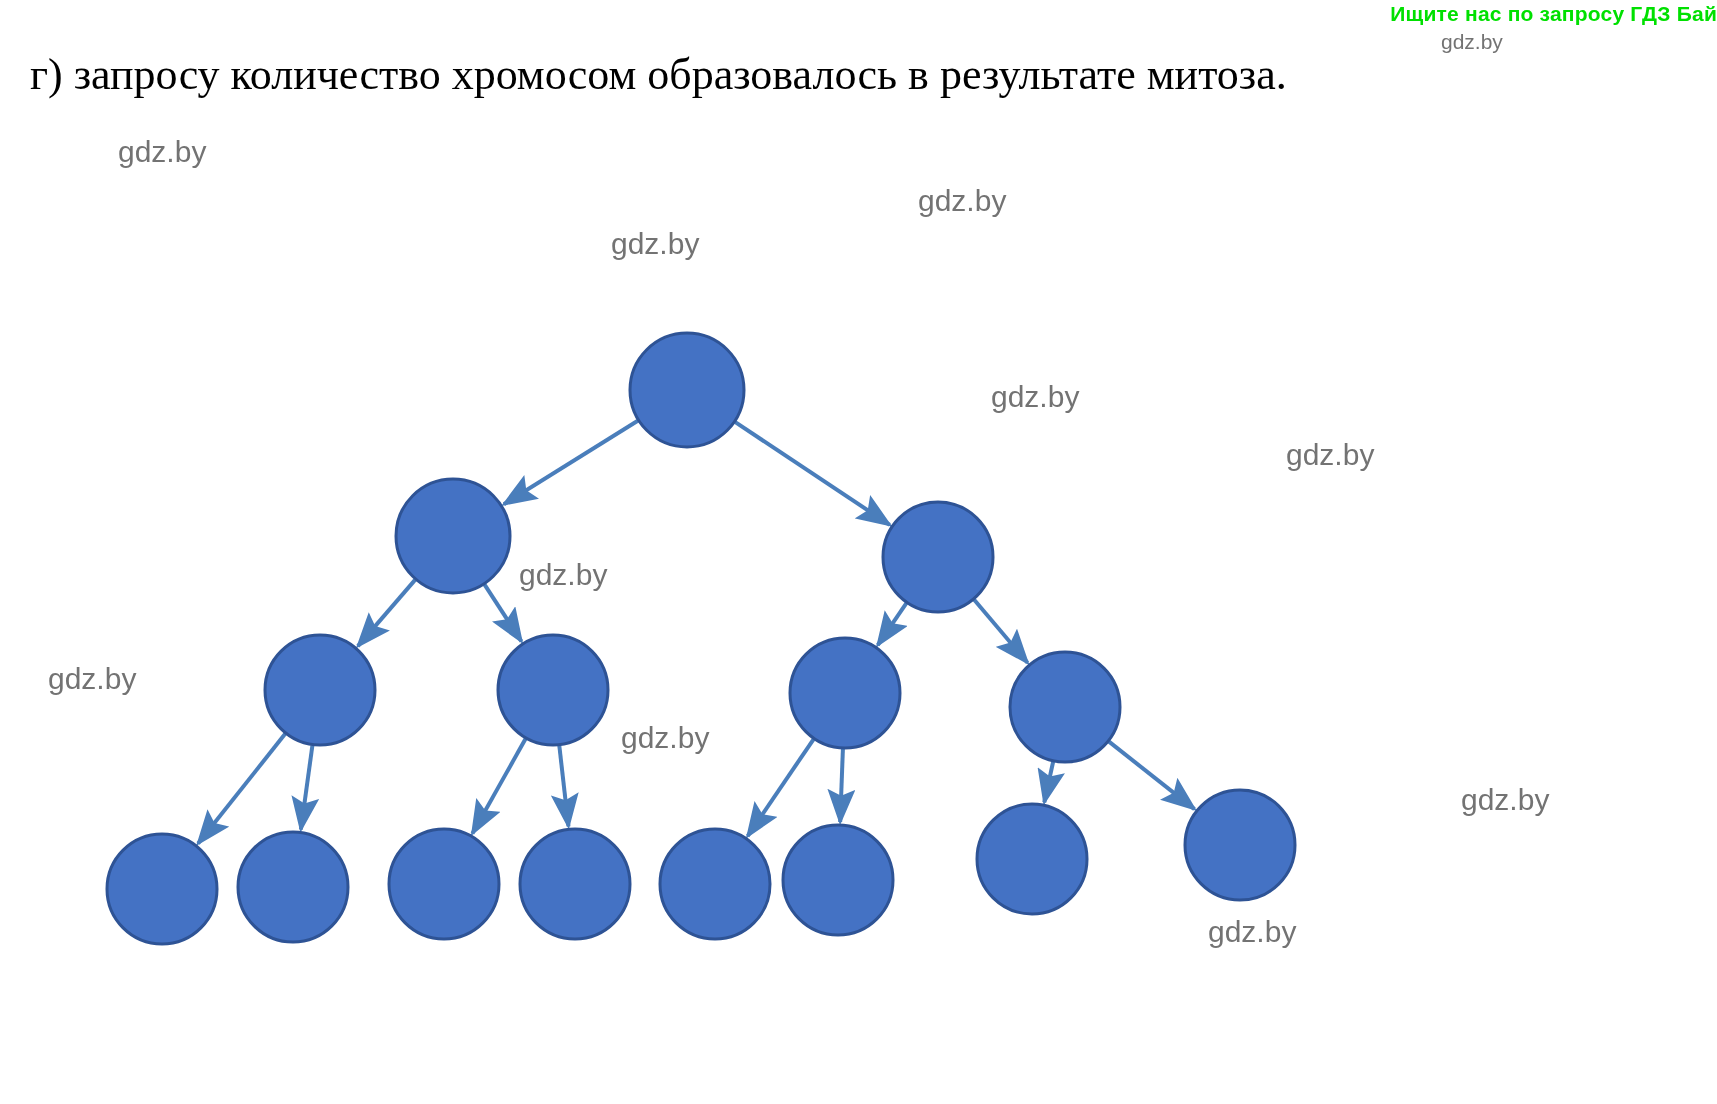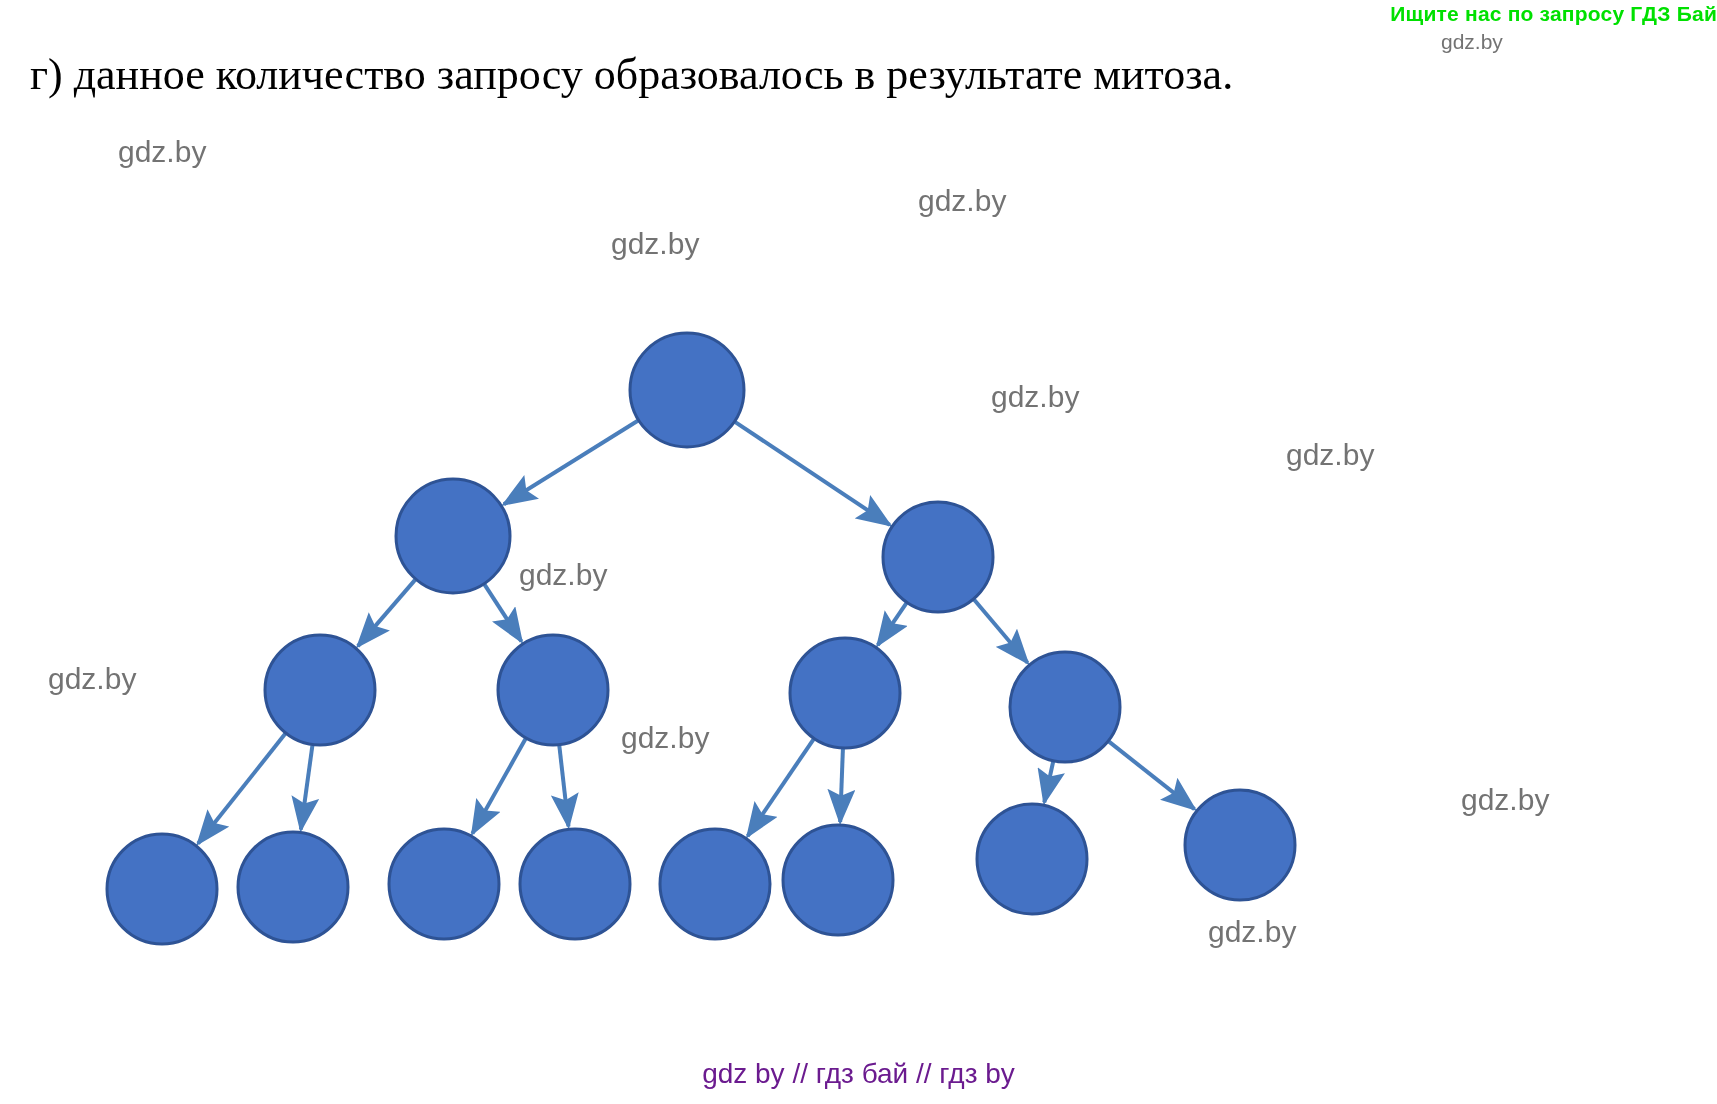--- a/index.html
+++ b/index.html
@@ -71,21 +71,21 @@
     height: 1104px;
   }
 </style>
 </head>
 <body>
 
 <div id="page">
 
   <div id="promo-banner" style="color: rgb(0, 224, 0);">Ищите нас по запросу ГДЗ Бай</div>
 
-  <div id="question-line">г) данное количество запросу образовалось в результате митоза.</div>
+  <div id="question-line">г) запросу количество хромосом образовалось в результате митоза.</div>
 
   <svg id="tree-svg" viewBox="0 0 1717 1104" xmlns="http://www.w3.org/2000/svg">
     <defs>
       <marker id="arrowhead" markerWidth="9" markerHeight="7" refX="8.2" refY="3.5" orient="auto" markerUnits="strokeWidth">
         <path d="M0,0 L9,3.5 L0,7 L1.6,3.5 Z" fill="#4A7EBB"></path>
       </marker>
     </defs>
     <g id="edge-layer">
         <line x1="637.7924849725451" y1="420.7021247607197" x2="503.9043258904706" y2="504.2391812820141" stroke="#4A7EBB" stroke-width="4" marker-end="url(#arrowhead)"></line>
         <line x1="735.2884942561091" y1="422.12820135765025" x2="889.7115057438909" y2="524.8717986423497" stroke="#4A7EBB" stroke-width="4" marker-end="url(#arrowhead)"></line>
@@ -128,15 +128,14 @@
       <div class="watermark" style="left: 611px; top: 227px;">gdz.by</div>
       <div class="watermark" style="left: 991px; top: 380px;">gdz.by</div>
       <div class="watermark" style="left: 1286px; top: 438px;">gdz.by</div>
       <div class="watermark" style="left: 519px; top: 558px;">gdz.by</div>
       <div class="watermark" style="left: 48px; top: 662px;">gdz.by</div>
       <div class="watermark" style="left: 621px; top: 721px;">gdz.by</div>
       <div class="watermark" style="left: 1461px; top: 783px;">gdz.by</div>
       <div class="watermark" style="left: 1208px; top: 915px;">gdz.by</div>
     </div>
 
-  <div id="footer-links" style="color: rgb(107, 27, 143);">gdz by  //  гдз бай  //  гдз by</div>
 
 </div>
 
 </body></html>

